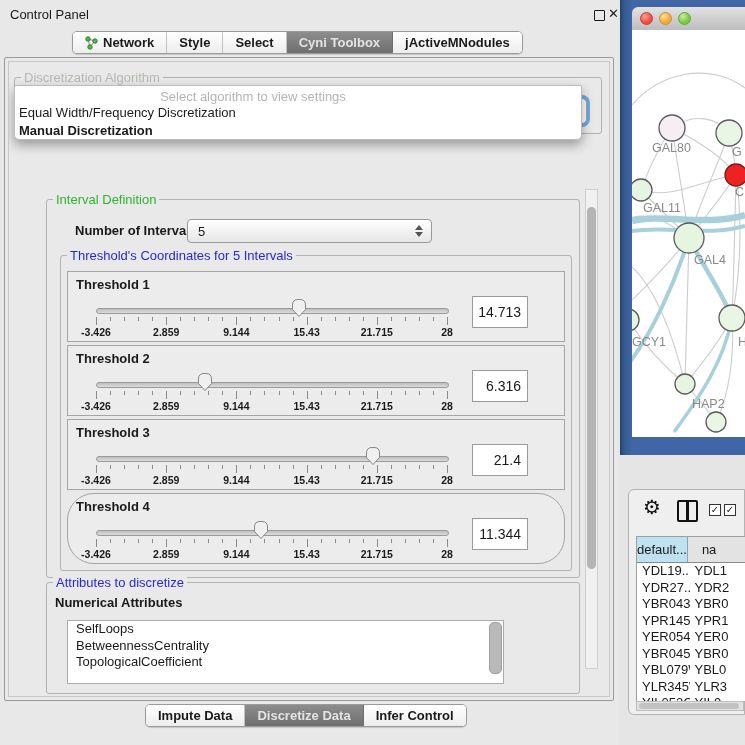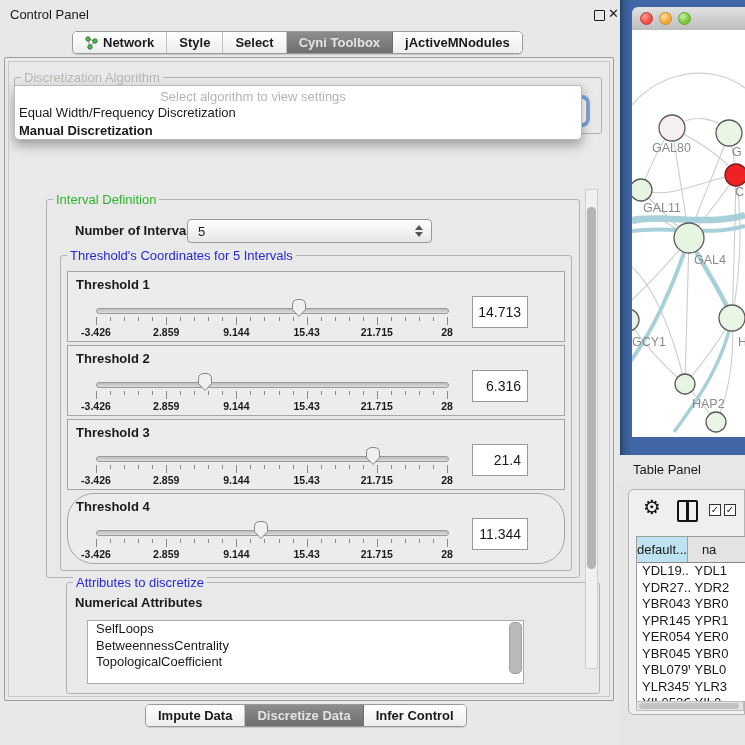--- a/index.html
+++ b/index.html
@@ -330,21 +330,21 @@
                   <div class="tick-label" style="left: 68.2px;">2.859</div>
                   <div class="tick-label" style="left: 138.4px;">9.144</div>
                   <div class="tick-label" style="left: 208.6px;">15.43</div>
                   <div class="tick-label" style="left: 278.8px;">21.715</div>
                   <div class="tick-label" style="left: 349px;">28</div>
                 </div>
               </div>
           </div>
         </div>
 
-        <div class="group" style="left:37px;top:520px;width:532px;height:110px;margin-left:20px;">
+        <div class="group" style="left:37px;top:520px;width:532px;height:110px;">
           <span class="gtitle blue">Attributes to discretize</span>
           <span style="position:absolute;left:8px;top:12px;font-size:13px;font-weight:bold;">Numerical Attributes</span>
           <div id="attr-list">
             <div id="attr-items">
                 <div class="attr-item">SelfLoops</div>
                 <div class="attr-item">BetweennessCentrality</div>
                 <div class="attr-item">TopologicalCoefficient</div>
               </div>
             <div id="attr-scroll"></div>
           </div>
@@ -417,23 +417,20 @@
             <text x="11" y="182" font-size="12.5" fill="#8b8b8b">GAL11</text>
             <text x="103" y="166" font-size="12.5" fill="#8b8b8b">C</text>
             <text x="62" y="234" font-size="12.5" fill="#8b8b8b">GAL4</text>
             <text x="0" y="316" font-size="12.5" fill="#8b8b8b">GCY1</text>
             <text x="106" y="316" font-size="12.5" fill="#8b8b8b">H</text>
             <text x="60" y="378" font-size="12.5" fill="#8b8b8b">HAP2</text>
           </svg>
       </div>
     </div>
 
-    <div id="tp-header">
-      <span>Table Panel</span>
-    </div>
 
     <div id="tp-container">
       <span class="gear">⚙</span>
       <span class="colicon"></span>
       <span class="cb c1">✓</span>
       <span class="cb c2">✓</span>
 
       <div id="tp-table">
         <div class="th-row">
           <div class="th c0">default...</div>

